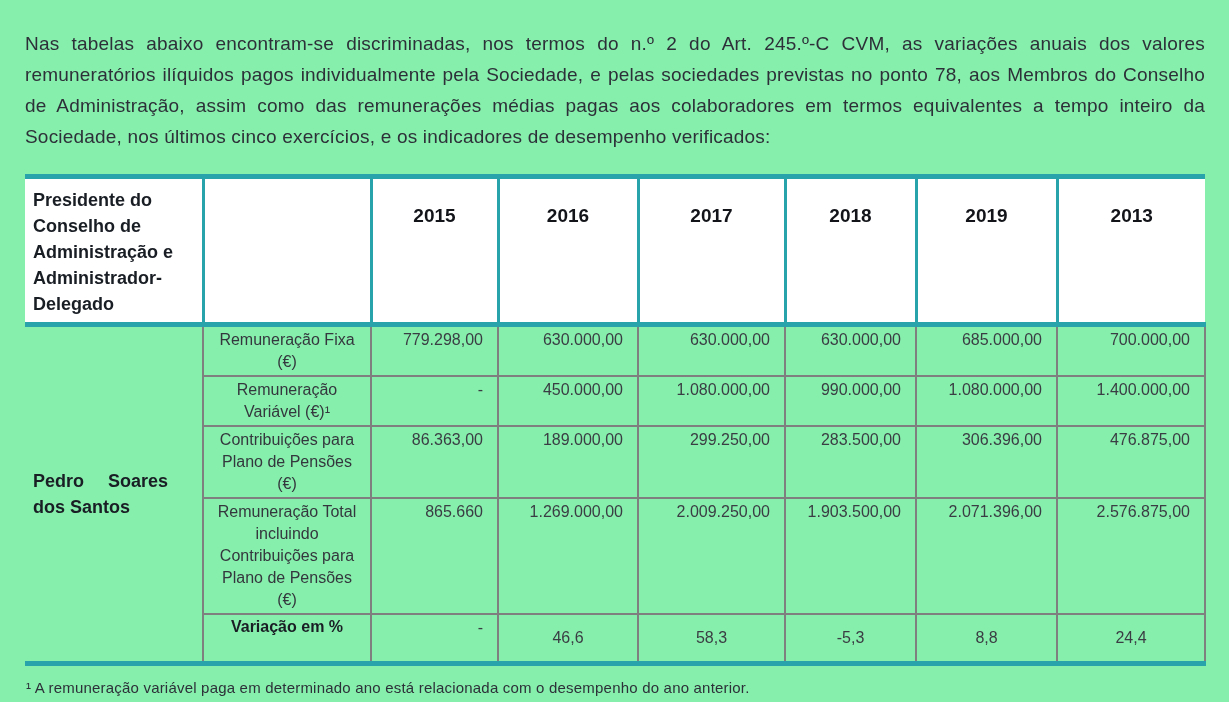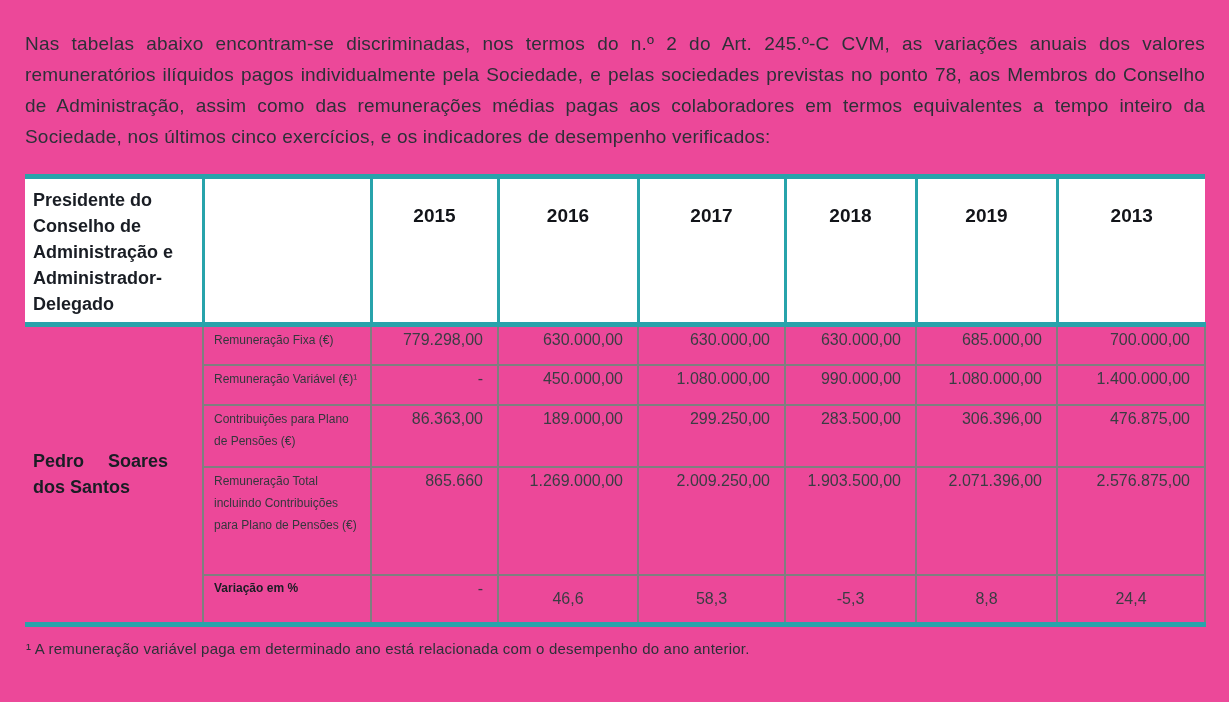--- a/index.html
+++ b/index.html
@@ -7,21 +7,21 @@
     padding: 0;
     background: #ffffff;
     font-family: "Liberation Sans", sans-serif;
     color: #2d3038;
   }
   .page {
     width: 1229px;
     height: 702px;
     box-sizing: border-box;
     padding: 28px 24px 0 25px;
-    background: #ec4899;
+    background: #86efac;
     overflow: hidden;
   }
   .intro {
     width: 1180px;
     font-size: 19px;
     line-height: 31px;
     letter-spacing: 0.2px;
     text-align: justify;
     color: #2d3038;
     margin: 0 0 22px 0;
@@ -64,22 +64,22 @@
     font-weight: bold;
     font-size: 18px;
     line-height: 26px;
     color: #191d24;
     padding: 0 34px 0 8px;
     text-align: justify;
   }
   td.label-cell {
     border: 2px solid #7f7f7f;
     vertical-align: top;
-    text-align: left;
-    font-size: 12px;
+    text-align: center;
+    font-size: 16px;
     line-height: 22px;
     padding: 2px 10px;
     color: #34373d;
   }
   td.val-cell {
     border: 2px solid #7f7f7f;
     vertical-align: top;
     text-align: right;
     font-size: 16px;
     line-height: 22px;

